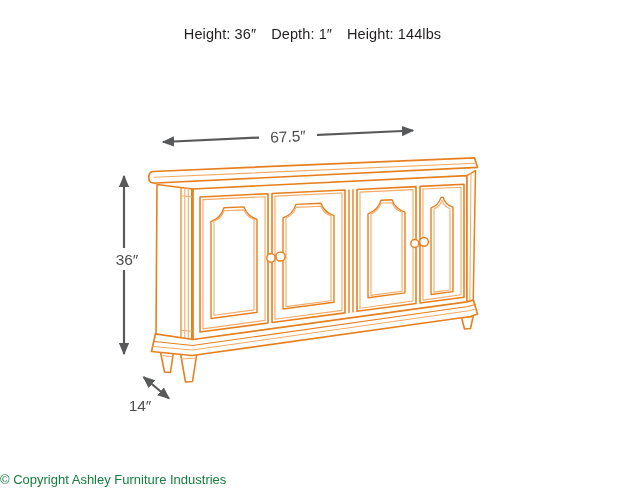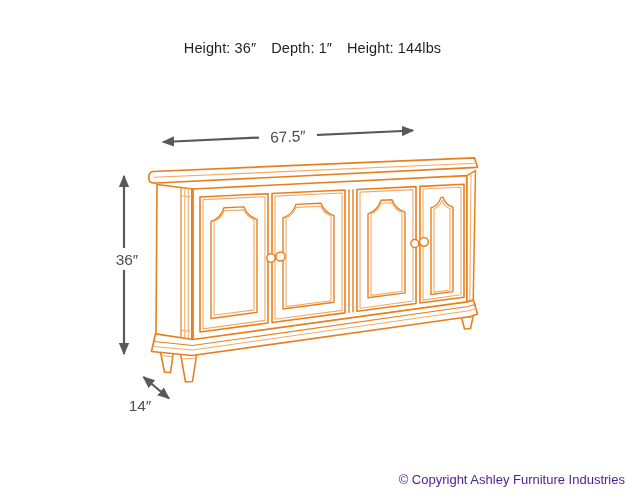--- a/index.html
+++ b/index.html
@@ -8,27 +8,26 @@
     width:625px;height:500px;
     background:#ffffff;
     font-family:"Liberation Sans",sans-serif;
     overflow:hidden;
   }
   .spec-row{
     position:absolute;top:26px;left:0;right:0;
     display:flex;justify-content:center;gap:15px;
     font-size:14.5px;font-weight:400;color:#231f20;
     letter-spacing:.1px;
-    margin-top:14px;
   }
   .spec-item{white-space:nowrap;}
   .diagram-svg{position:absolute;left:0;top:0;}
   .footer{
     position:absolute;left:0;right:0;bottom:13px;
-    text-align:right;font-size:13px;color:#4c1d95;
+    text-align:left;font-size:13px;color:#15803d;
   }
   .dim-text{
     fill:#4d4e50;
     font-family:"Liberation Sans",sans-serif;
     font-size:15.5px;
   }
 </style>
 </head>
 <body>
 

